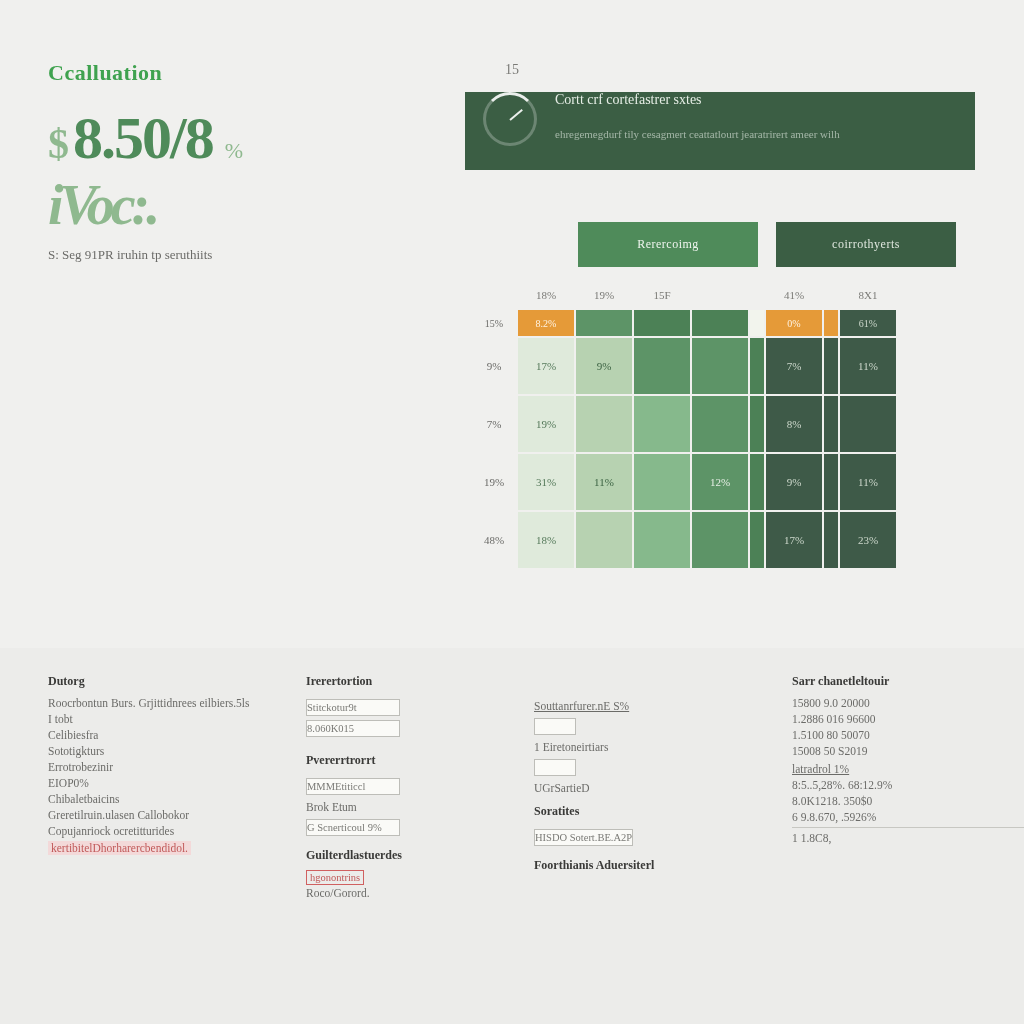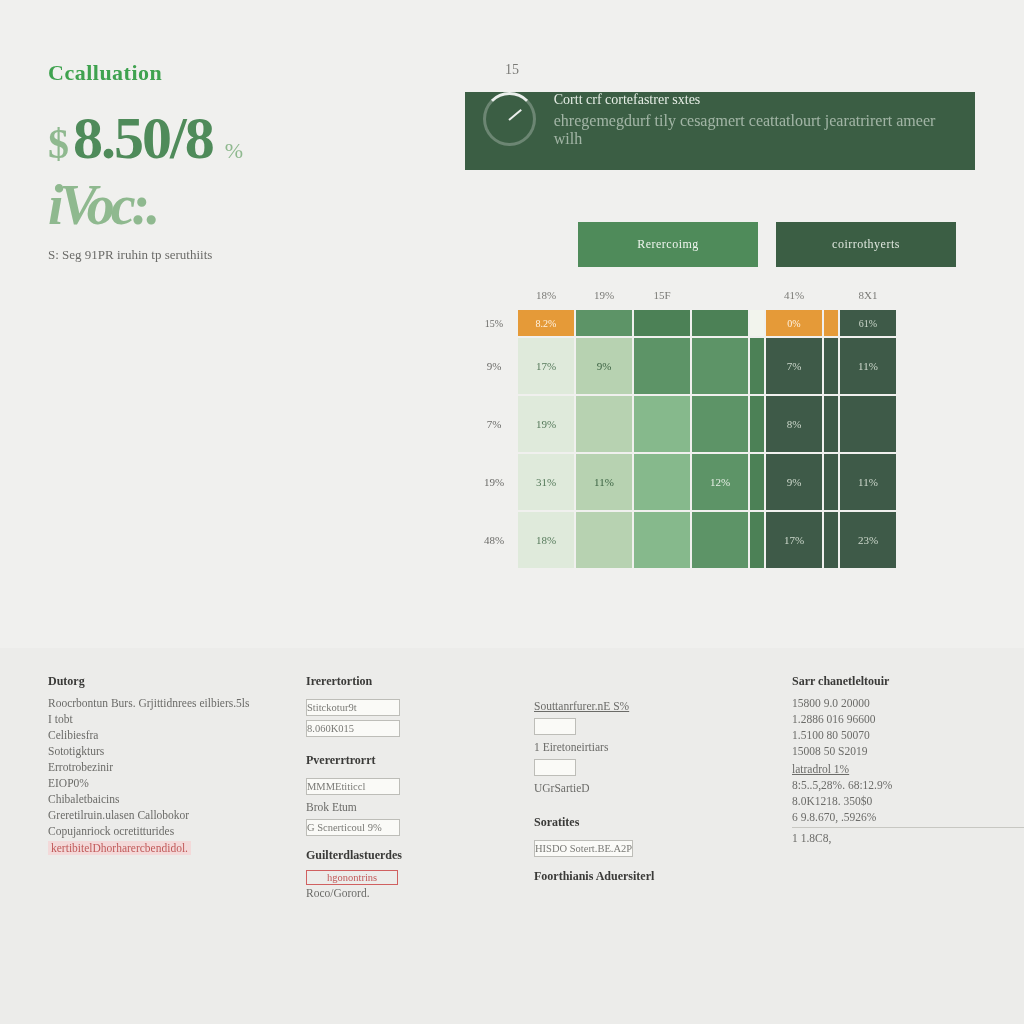--- a/index.html
+++ b/index.html
@@ -32,21 +32,21 @@
   .squiggle{color:var(--soft-green);font-size:56px;font-weight:bold;letter-spacing:-4px;font-style:italic;}
   .subcap{color:var(--row-label);font-size:13px;margin-top:10px;}
   .lorem{color:var(--muted);font-size:12px;line-height:1.7;margin-top:26px;max-width:330px;}
 
   
   .pagenum{position:absolute;left:505px;top:62px;color:var(--muted);font-size:14px;}
   .banner{position:absolute;left:465px;top:92px;width:510px;height:78px;background:var(--dark-green);display:flex;align-items:flex-start;gap:18px;padding:0 18px;box-sizing:border-box;}
   .gauge{width:48px;height:48px;border:3px solid rgba(255,255,255,.25);border-top-color:rgba(255,255,255,.9);border-radius:50%;position:relative;}
   .gauge::after{content:"";position:absolute;left:50%;top:50%;width:16px;height:2px;background:rgba(255,255,255,.9);transform-origin:left center;transform:rotate(-40deg);}
   .banner-text .t1{color:#e6eee6;font-size:14px;}
-  .banner-text .t2{color:rgba(230,238,230,.6);font-size:16px;margin-top:4px;}
+  .banner-text .t2{color:rgba(230,238,230,.6);font-size:11px;margin-top:20px;}
 
   
   .tabs{position:absolute;left:578px;top:222px;display:flex;gap:18px;}
   .tab{width:180px;height:45px;display:flex;align-items:center;justify-content:center;font-size:12px;letter-spacing:.5px;cursor:pointer;}
   .tab.primary{background:var(--mid-green);color:#f0f5ef;}
   .tab.secondary{background:var(--dark-green);color:#dfe7de;}
 
   
   .heatmap{position:absolute;left:470px;top:280px;}
   .heatmap table{border-collapse:separate;border-spacing:2px;}
@@ -63,21 +63,21 @@
   .shade-6{background:#3e5a48;color:#cdd8cc;}
   .shade-orange{background:var(--orange);color:#fff3e2;}
   
   .hm-small td{height:26px;font-size:10px;}
 
   
   .panel{position:absolute;left:0;top:648px;width:1024px;height:376px;background:#ececea;padding:26px 48px;box-sizing:border-box;display:grid;grid-template-columns:230px 200px 230px 250px;gap:28px;font-size:11.5px;color:var(--text);}
   .panel h4{margin:0 0 8px 0;font-size:12px;color:var(--text);font-family:inherit;}
   .panel .col>div{margin:4px 0;color:var(--row-label);}
   .panel .col>.hl{color:#c15a5a;background:#f3d9d9;padding:1px 3px;width:fit-content;}
-  .panel .col>.hl2{border:1px solid var(--red);padding:1px 20px;width:fit-content;color:#c15a5a;font-size:10.5px;}
+  .panel .col>.hl2{border:1px solid var(--red);padding:1px 3px;width:fit-content;color:#c15a5a;font-size:10.5px;}
   .panel .inputbox{display:inline-block;border:1px solid #bdbdb8;background:#fafaf7;padding:2px 0;font-size:10.5px;color:var(--muted);min-width:92px;margin:2px 0;}
   .panel .section-divider{border-top:1px solid #c7c7c2;margin:10px 0 4px 0;}
 </style>
 </head>
 <body>
 
 <div class="intro">
   <div class="title">Ccalluation</div>
   <div class="bignum">
     <span class="dollar">$</span>
@@ -208,21 +208,21 @@
     <div>Roco/Gorord.</div>
   </div>
 
   <div class="col">
     <div style="height:18px"></div>
     <div style="text-decoration:underline">Souttanrfurer.nE S%</div>
     <span class="inputbox" style="min-width:40px">&nbsp;</span><br>
     <div>1 Eiretoneirtiars</div>
     <span class="inputbox" style="min-width:40px">&nbsp;</span><br>
     <div>UGrSartieD</div>
-    <h4 style="margin-top:21px">Soratites</h4>
+    <h4 style="margin-top:10px">Soratites</h4>
     <span class="inputbox">HISDO Sotert.BE.A2P</span>
     <h4 style="margin-top:10px">Foorthianis Aduersiterl</h4>
   </div>
 
   <div class="col">
     <h4>Sarr chanetleltouir</h4>
     <div>15800 9.0 20000</div>
     <div>1.2886 016 96600</div>
     <div>1.5100 80 50070</div>
     <div>15008 50 S2019</div>

